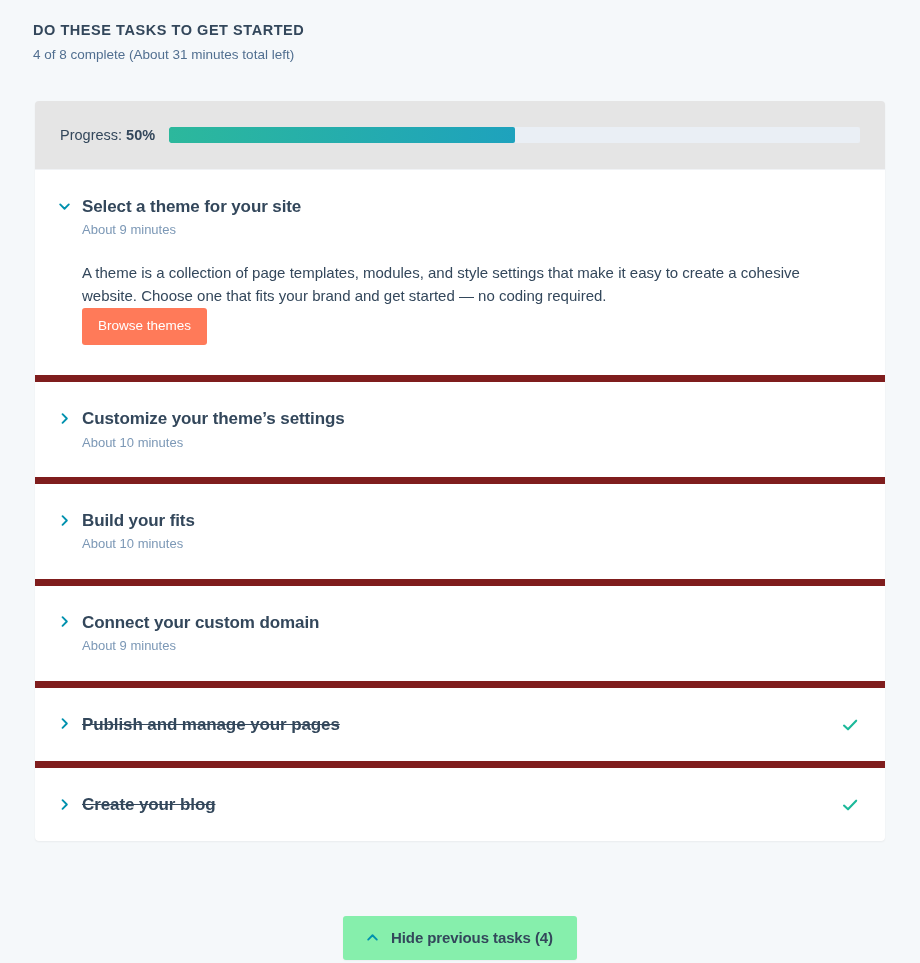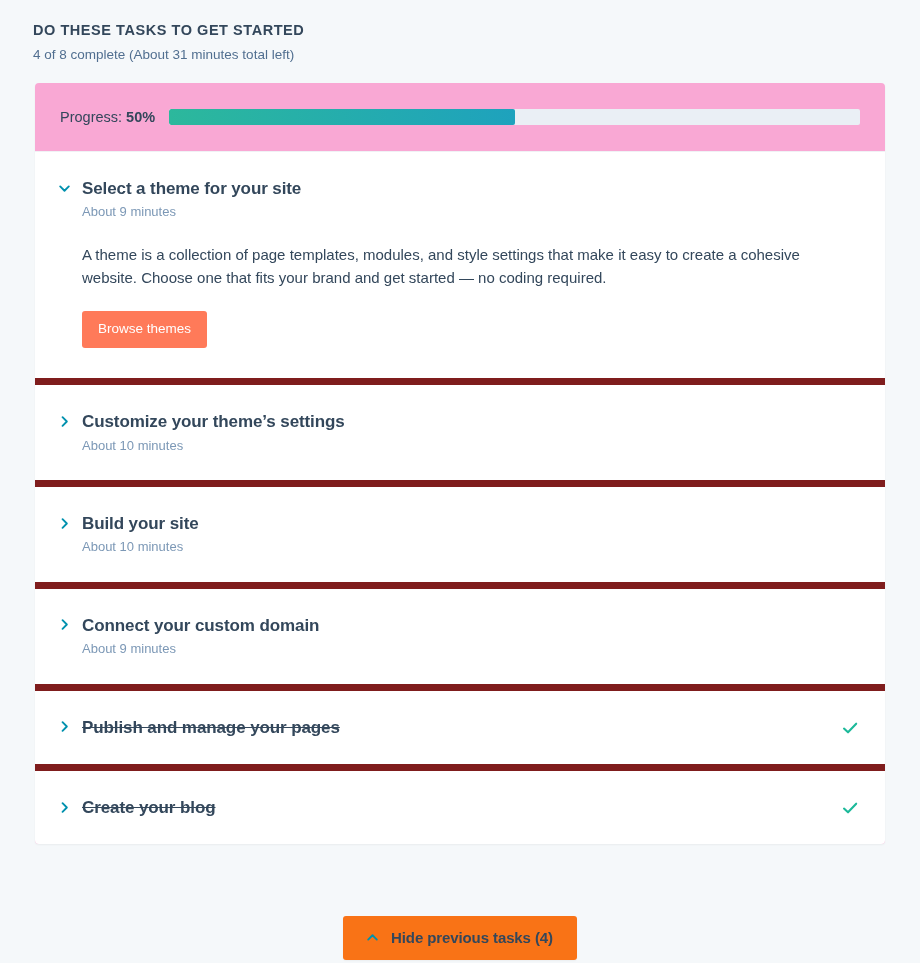--- a/index.html
+++ b/index.html
@@ -36,23 +36,23 @@
     margin-top: 5px;
     font-size: 13.5px;
     color: #516f90;
     line-height: 1.35;
   }
 
   
   .card {
     position: absolute;
     left: 35px;
-    top: 83px;
+    top: 101px;
     width: 850px;
-    background: #f9a8d4;
+    background: #e5e5e5;
     border-radius: 4px;
     box-shadow: 0 1px 2px rgba(0,0,0,0.05);
     overflow: hidden;
   }
 
   
   .progress-row {
     display: flex;
     align-items: center;
     height: 69px;
@@ -142,21 +142,20 @@
   
   .task-body { padding-top: 22px; }
   .task-desc {
     font-size: 15px;
     color: #33475b;
     line-height: 1.58;
     max-width: 720px;
   }
   .cta {
     display: inline-block;
-    margin-top: 21px;
     padding: 10px 16px 11px;
     background: #ff7a59;
     color: #ffffff;
     font-size: 13.5px;
     font-family: "Liberation Sans", sans-serif;
     border: none;
     border-radius: 3px;
     cursor: pointer;
     line-height: 1.2;
   }
@@ -167,21 +166,21 @@
     left: 0;
     top: 916px;
     width: 920px;
     display: flex;
     justify-content: center;
   }
   .hide-btn {
     display: flex;
     align-items: center;
     gap: 11px;
-    background: #f97316;
+    background: #86efac;
     border: none;
     border-radius: 3px;
     padding: 13px 24px 14px 22px;
     font-family: "Liberation Sans", sans-serif;
     font-size: 15px;
     font-weight: bold;
     color: #33475b;
     cursor: pointer;
     box-shadow: 0 1px 2px rgba(0,0,0,0.04);
     letter-spacing: -0.1px;
@@ -239,21 +238,21 @@
           </div>
         </div>
         <div class="task">
           <div class="task-head">
             <span class="chev">
               <svg width="15" height="15" viewBox="0 0 16 16" fill="none">
                 <path d="M5.9 3.4 L10.5 8 L5.9 12.6" stroke="currentColor" stroke-width="2" stroke-linecap="round" stroke-linejoin="round"></path>
               </svg>
             </span>
             <div class="task-text">
-              <div class="task-title">Build your site</div>
+              <div class="task-title">Build your fits</div>
               <div class="task-time">About 10 minutes</div>
             </div>
           </div>
         </div>
         <div class="task">
           <div class="task-head">
             <span class="chev">
               <svg width="15" height="15" viewBox="0 0 16 16" fill="none">
                 <path d="M5.9 3.4 L10.5 8 L5.9 12.6" stroke="currentColor" stroke-width="2" stroke-linecap="round" stroke-linejoin="round"></path>
               </svg>

